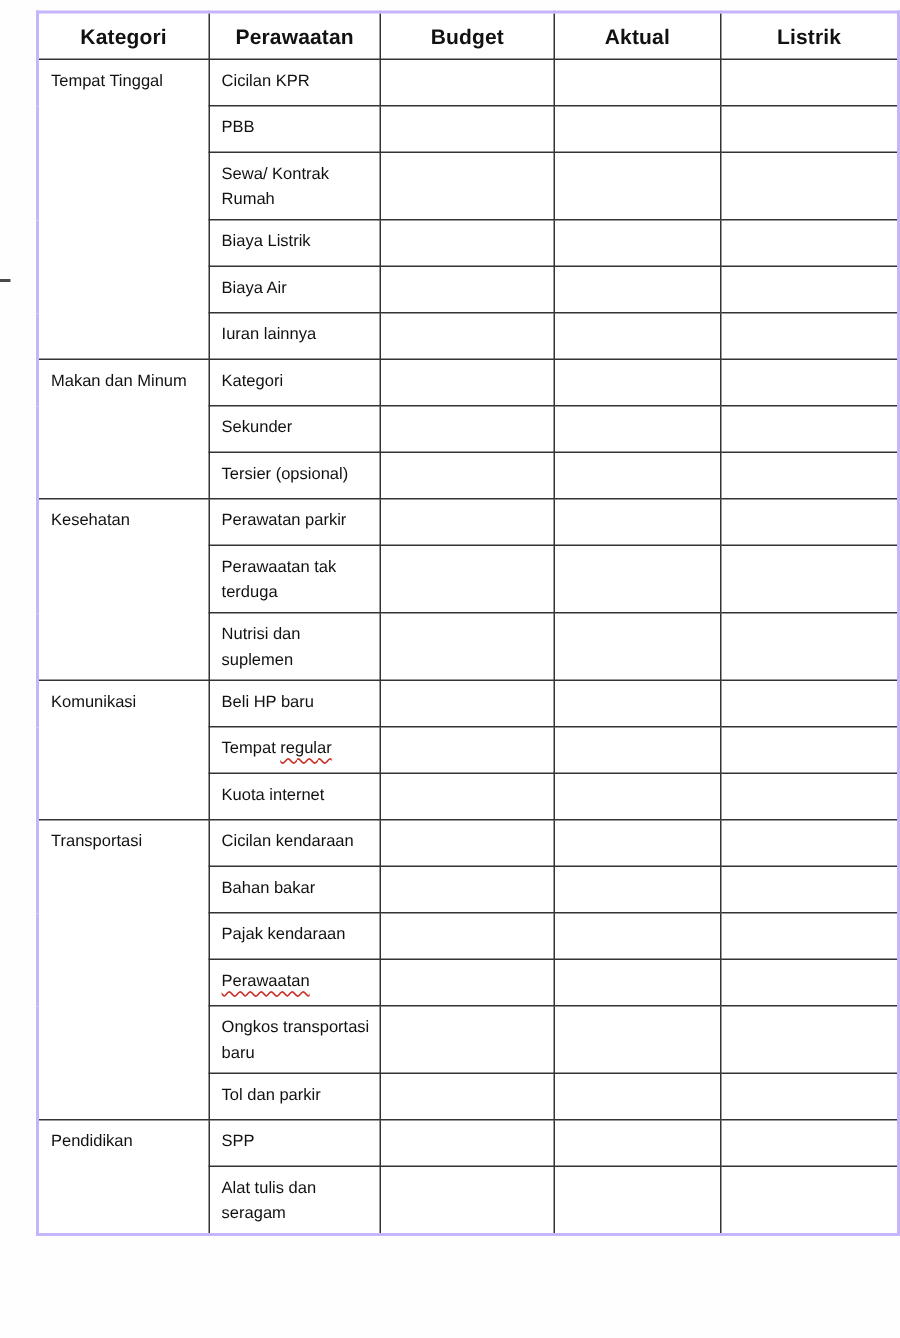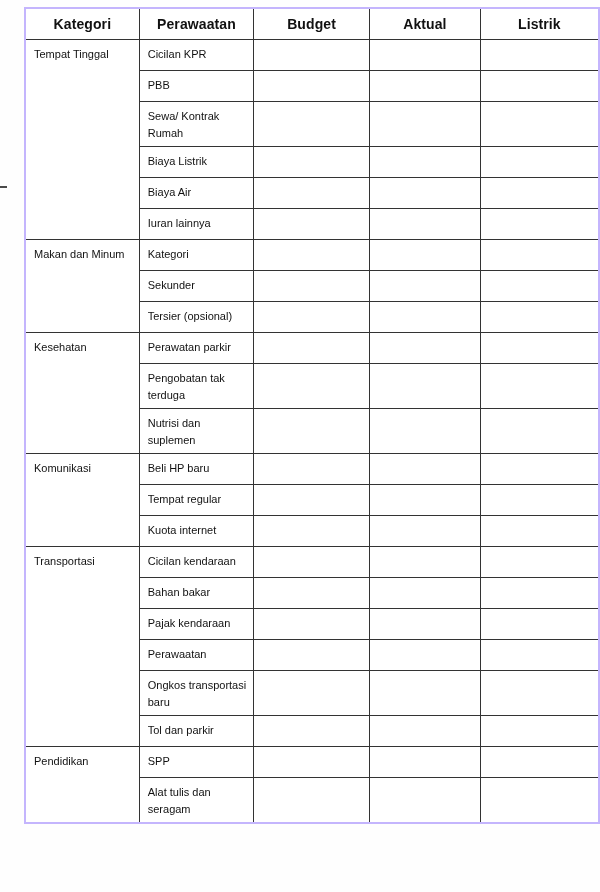--- a/index.html
+++ b/index.html
@@ -58,20 +58,21 @@
     font-size: 11px;
     line-height: 17px;
     vertical-align: top;
     text-align: left;
     padding: 6px 4px 4px 8px;
   }
   td.value-cell {
     padding: 0;
   }
   .misspell {
+    text-decoration: underline;
     text-decoration-style: wavy;
     text-decoration-color: #cc2f26;
     text-decoration-thickness: 1px;
     text-underline-offset: 3px;
   }
 </style>
 </head>
 <body>
 
 <div class="sheet">
@@ -151,21 +152,21 @@
           <td class="value-cell"></td>
         </tr>
         <tr class="data-row">
           <td class="category-cell" rowspan="3"><span>Kesehatan</span></td>
           <td class="item-cell"><span>Perawatan parkir</span></td>
           <td class="value-cell"></td>
           <td class="value-cell"></td>
           <td class="value-cell"></td>
         </tr>
         <tr class="data-row">
-          <td class="item-cell"><span>Pengobatan tak terduga</span></td>
+          <td class="item-cell"><span>Perawaatan tak terduga</span></td>
           <td class="value-cell"></td>
           <td class="value-cell"></td>
           <td class="value-cell"></td>
         </tr>
         <tr class="data-row">
           <td class="item-cell"><span>Nutrisi dan suplemen</span></td>
           <td class="value-cell"></td>
           <td class="value-cell"></td>
           <td class="value-cell"></td>
         </tr>

